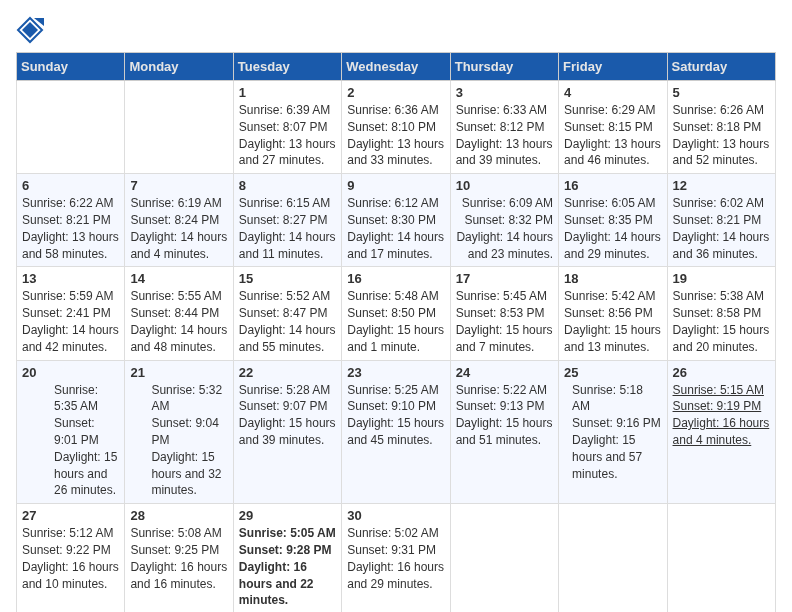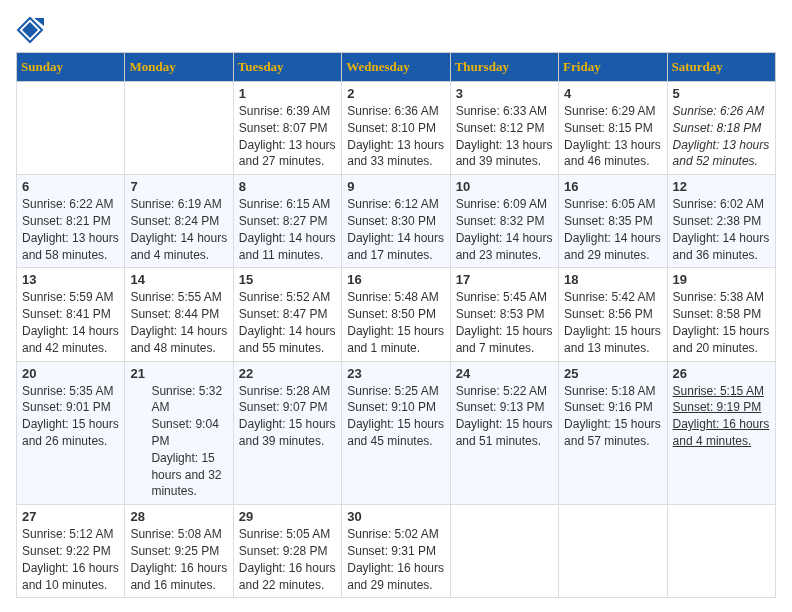--- a/index.html
+++ b/index.html
@@ -47,27 +47,26 @@
       font-size: 15px;
       color: #555;
     }
     table {
       width: 100%;
       border-collapse: collapse;
       table-layout: fixed;
     }
     thead th {
       background-color: #1a5aab;
-      color: #eab308;
+      color: #e5e5e5;
       font-size: 13px;
       font-weight: bold;
       padding: 6px 4px;
       text-align: left;
       border: 1px solid #ccc;
-      font-family: Liberation Serif, serif;
     }
     tbody td {
       vertical-align: top;
       border: 1px solid #ddd;
       padding: 4px 5px;
       font-size: 10.5px;
       color: #333;
       height: 80px;
     }
     .day-number {
@@ -149,21 +148,21 @@
 Daylight: 13 hours and 39 minutes.</div>
         </td>
         <td>
           <span class="day-number">4</span>
           <div class="cell-info" style="white-space: pre-line;">Sunrise: 6:29 AM
 Sunset: 8:15 PM
 Daylight: 13 hours and 46 minutes.</div>
         </td>
         <td>
           <span class="day-number">5</span>
-          <div class="cell-info" style="white-space: pre-line; font-style: italic;">Sunrise: 6:26 AM
+          <div class="cell-info" style="white-space: pre-line;">Sunrise: 6:26 AM
 Sunset: 8:18 PM
 Daylight: 13 hours and 52 minutes.</div>
         </td>
       </tr>
       <tr>
         <td>
           <span class="day-number">6</span>
           <div class="cell-info" style="white-space: pre-line;">Sunrise: 6:22 AM
 Sunset: 8:21 PM
 Daylight: 13 hours and 58 minutes.</div>
@@ -181,42 +180,42 @@
 Daylight: 14 hours and 11 minutes.</div>
         </td>
         <td>
           <span class="day-number">9</span>
           <div class="cell-info" style="white-space: pre-line;">Sunrise: 6:12 AM
 Sunset: 8:30 PM
 Daylight: 14 hours and 17 minutes.</div>
         </td>
         <td>
           <span class="day-number">10</span>
-          <div class="cell-info" style="white-space: pre-line;">Sunrise: 6:09 AM
+          <div class="cell-info" style="white-space: pre-line; text-align: right;">Sunrise: 6:09 AM
 Sunset: 8:32 PM
 Daylight: 14 hours and 23 minutes.</div>
         </td>
         <td>
           <span class="day-number">16</span>
           <div class="cell-info" style="white-space: pre-line;">Sunrise: 6:05 AM
 Sunset: 8:35 PM
 Daylight: 14 hours and 29 minutes.</div>
         </td>
         <td>
           <span class="day-number">12</span>
           <div class="cell-info" style="white-space: pre-line;">Sunrise: 6:02 AM
-Sunset: 2:38 PM
+Sunset: 8:21 PM
 Daylight: 14 hours and 36 minutes.</div>
         </td>
       </tr>
       <tr>
         <td>
           <span class="day-number">13</span>
           <div class="cell-info" style="white-space: pre-line;">Sunrise: 5:59 AM
-Sunset: 8:41 PM
+Sunset: 2:41 PM
 Daylight: 14 hours and 42 minutes.</div>
         </td>
         <td>
           <span class="day-number">14</span>
           <div class="cell-info" style="white-space: pre-line;">Sunrise: 5:55 AM
 Sunset: 8:44 PM
 Daylight: 14 hours and 48 minutes.</div>
         </td>
         <td>
           <span class="day-number">15</span>
@@ -245,21 +244,21 @@
         <td>
           <span class="day-number">19</span>
           <div class="cell-info" style="white-space: pre-line;">Sunrise: 5:38 AM
 Sunset: 8:58 PM
 Daylight: 15 hours and 20 minutes.</div>
         </td>
       </tr>
       <tr>
         <td>
           <span class="day-number">20</span>
-          <div class="cell-info" style="white-space: pre-line;">Sunrise: 5:35 AM
+          <div class="cell-info" style="white-space: pre-line; margin-left: 32px;">Sunrise: 5:35 AM
 Sunset: 9:01 PM
 Daylight: 15 hours and 26 minutes.</div>
         </td>
         <td>
           <span class="day-number">21</span>
           <div class="cell-info" style="white-space: pre-line; margin-left: 21px;">Sunrise: 5:32 AM
 Sunset: 9:04 PM
 Daylight: 15 hours and 32 minutes.</div>
         </td>
         <td>
@@ -275,21 +274,21 @@
 Daylight: 15 hours and 45 minutes.</div>
         </td>
         <td>
           <span class="day-number">24</span>
           <div class="cell-info" style="white-space: pre-line;">Sunrise: 5:22 AM
 Sunset: 9:13 PM
 Daylight: 15 hours and 51 minutes.</div>
         </td>
         <td>
           <span class="day-number">25</span>
-          <div class="cell-info" style="white-space: pre-line;">Sunrise: 5:18 AM
+          <div class="cell-info" style="white-space: pre-line; margin-left: 8px;">Sunrise: 5:18 AM
 Sunset: 9:16 PM
 Daylight: 15 hours and 57 minutes.</div>
         </td>
         <td>
           <span class="day-number">26</span>
           <div class="cell-info" style="white-space: pre-line; text-decoration: underline;">Sunrise: 5:15 AM
 Sunset: 9:19 PM
 Daylight: 16 hours and 4 minutes.</div>
         </td>
       </tr>
@@ -301,21 +300,21 @@
 Daylight: 16 hours and 10 minutes.</div>
         </td>
         <td>
           <span class="day-number">28</span>
           <div class="cell-info" style="white-space: pre-line;">Sunrise: 5:08 AM
 Sunset: 9:25 PM
 Daylight: 16 hours and 16 minutes.</div>
         </td>
         <td>
           <span class="day-number">29</span>
-          <div class="cell-info" style="white-space: pre-line;">Sunrise: 5:05 AM
+          <div class="cell-info" style="white-space: pre-line; font-weight: bold;">Sunrise: 5:05 AM
 Sunset: 9:28 PM
 Daylight: 16 hours and 22 minutes.</div>
         </td>
         <td>
           <span class="day-number">30</span>
           <div class="cell-info" style="white-space: pre-line;">Sunrise: 5:02 AM
 Sunset: 9:31 PM
 Daylight: 16 hours and 29 minutes.</div>
         </td>
         <td class="empty-cell"></td>

